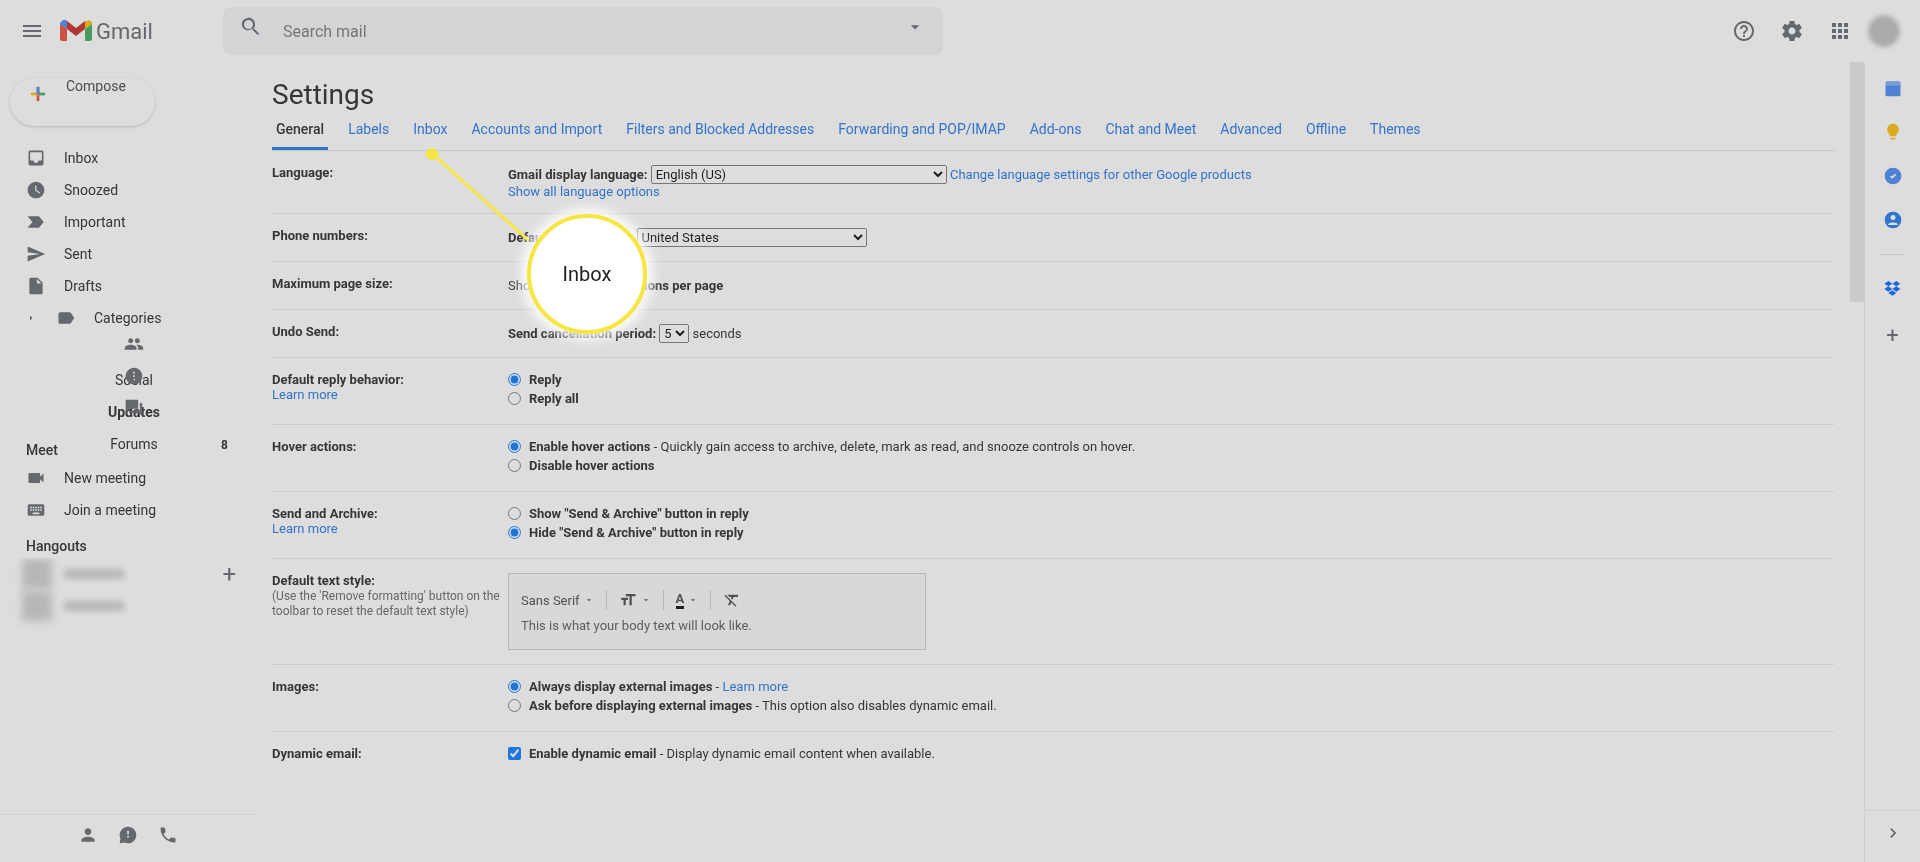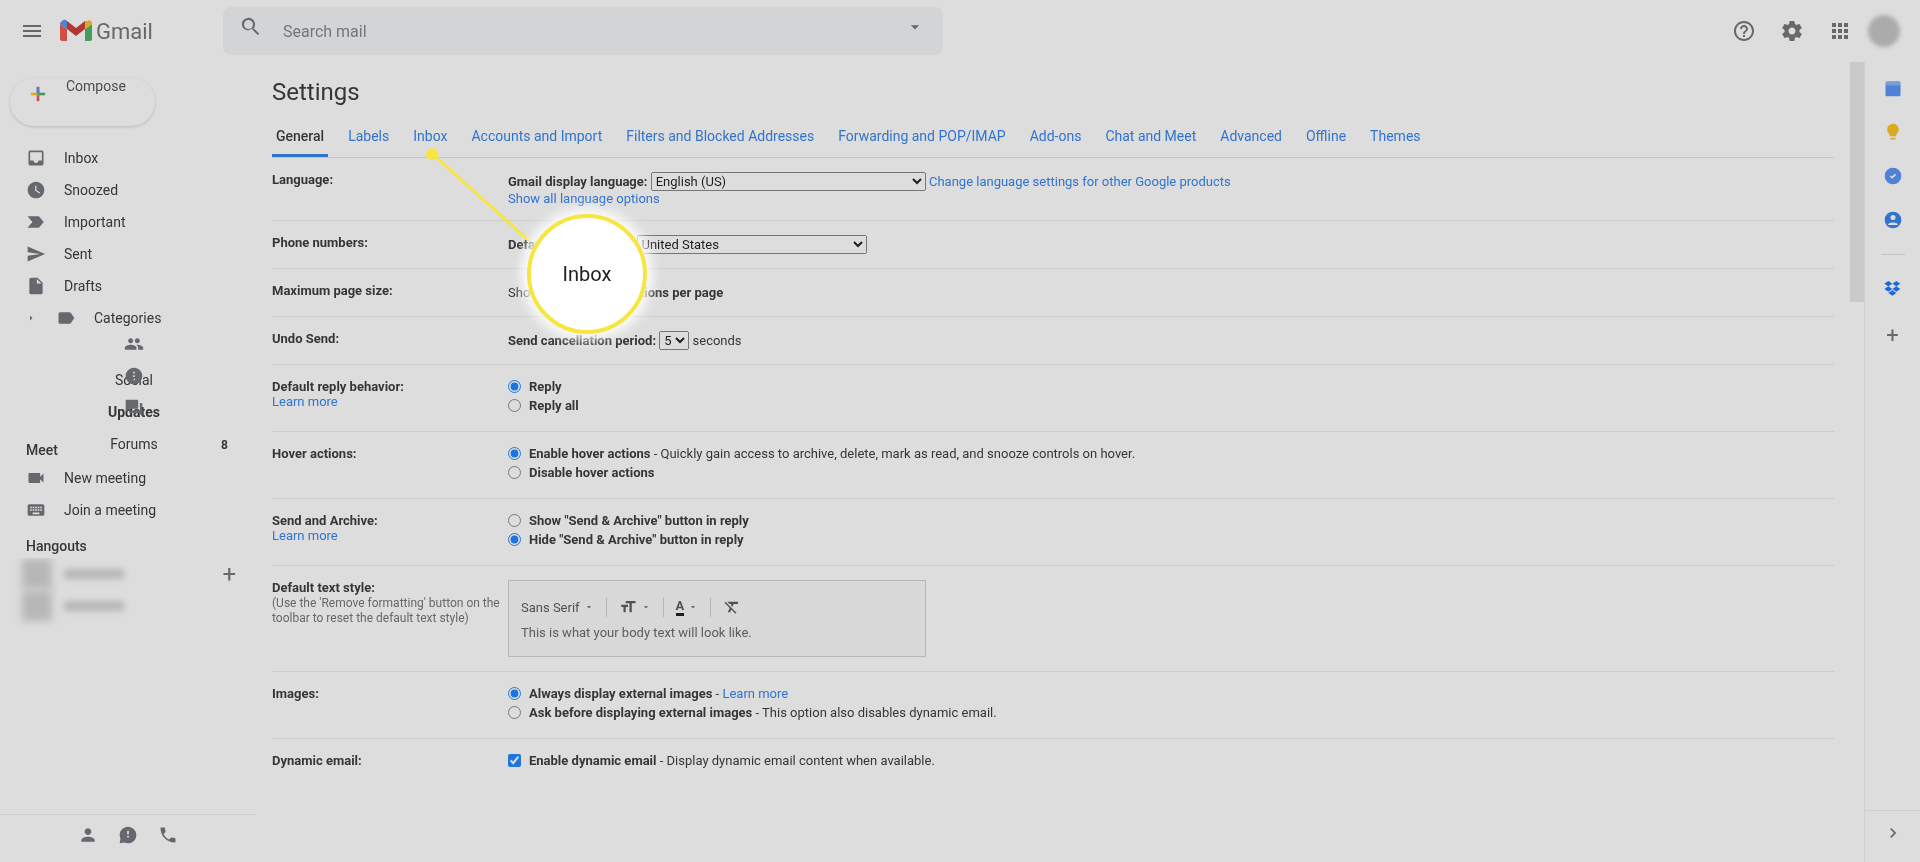--- a/index.html
+++ b/index.html
@@ -24,21 +24,21 @@
 .nav-icon { width: 20px; height: 20px; color: #5f6368; flex-shrink: 0; display:flex; align-items:center; justify-content:center; }
 .section-label { padding: 12px 0 4px 26px; font-size: 14px; font-weight: 500; color: #202124; }
 .hangouts-list { flex: 1; overflow: hidden; }
 .hangout-item { height: 32px; display: flex; align-items: center; padding-left: 22px; gap: 12px; }
 .hangout-avatar { width: 30px; height: 30px; background: #ccc; filter: blur(4px); }
 .hangout-name { width: 60px; height: 10px; background: #ccc; filter: blur(3px); }
 .hangout-bottom { height: 40px; border-top: 1px solid #eee; display: flex; align-items: center; justify-content: center; gap: 4px; }
 .hangout-tab { width: 36px; height: 36px; display: flex; align-items: center; justify-content: center; color: #5f6368; cursor: pointer; }
 .main { flex: 1; background: #fff; overflow-y: auto; position: relative; }
 .main-scroll { padding: 16px 30px 0 16px; }
-.settings-title { font-size: 24px; color: #202124; margin-bottom: 12px; }
+.settings-title { font-size: 28px; color: #202124; }
 .tabs { display: flex; gap: 16px; border-bottom: 1px solid #e0e0e0; font-size: 14px; }
 .tab { padding: 10px 4px; color: #1a73e8; cursor: pointer; white-space: nowrap; }
 .tab.active { color: #202124; font-weight: 500; border-bottom: 3px solid #1a73e8; }
 .settings-table { width: 100%; }
 .settings-row { display: flex; padding: 14px 0; border-bottom: 1px solid #e8e8e8; font-size: 13px; color: #202124; }
 .settings-row:last-child { border-bottom: none; }
 .row-label { width: 236px; font-weight: 700; flex-shrink: 0; }
 .row-label .sublabel { font-weight: 400; font-size: 12px; color: #5f6368; }
 .row-label a { color: #1a73e8; font-weight: 400; text-decoration: none; }
 .row-content { flex: 1; }
@@ -272,21 +272,21 @@
         <div class="tab">Offline</div>
         <div class="tab">Themes</div>
       </div>
 
       <div class="settings-table">
 
         <div class="settings-row">
           <div class="row-label">Language:</div>
           <div class="row-content">
             <b>Gmail display language:</b>
-            <select style="width:275px"><option>English (US)</option></select>
+            <select style="width:296px"><option>English (US)</option></select>
             <a href="#">Change language settings for other Google products</a><br>
             <a href="#">Show all language options</a>
           </div>
         </div>
 
         <div class="settings-row">
           <div class="row-label">Phone numbers:</div>
           <div class="row-content">
             <b>Default country code:</b>
             <select style="width:230px"><option>United States</option></select>

